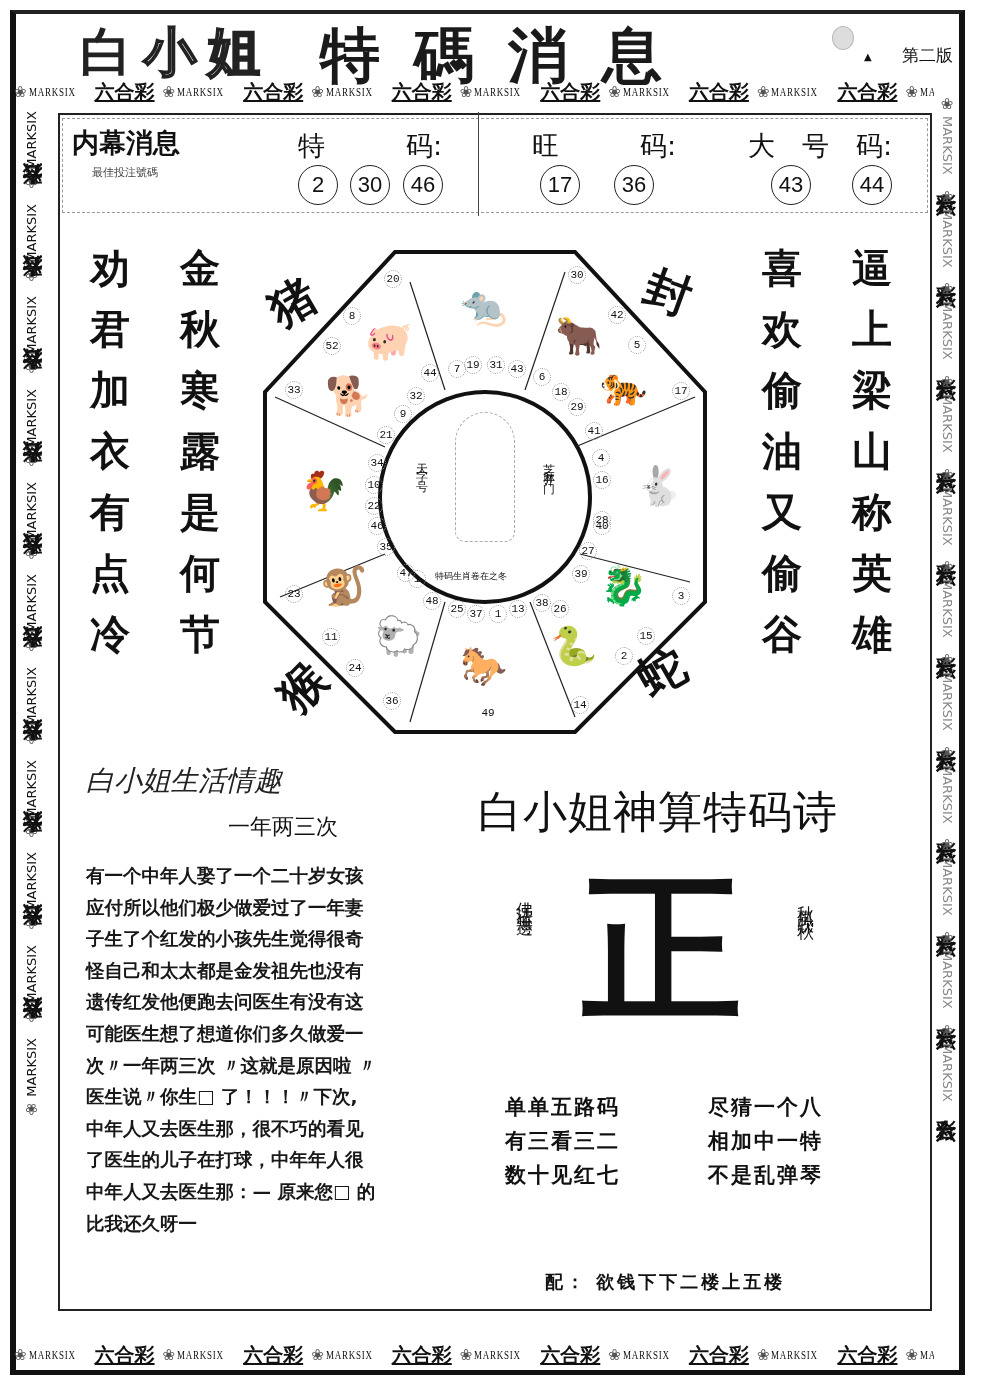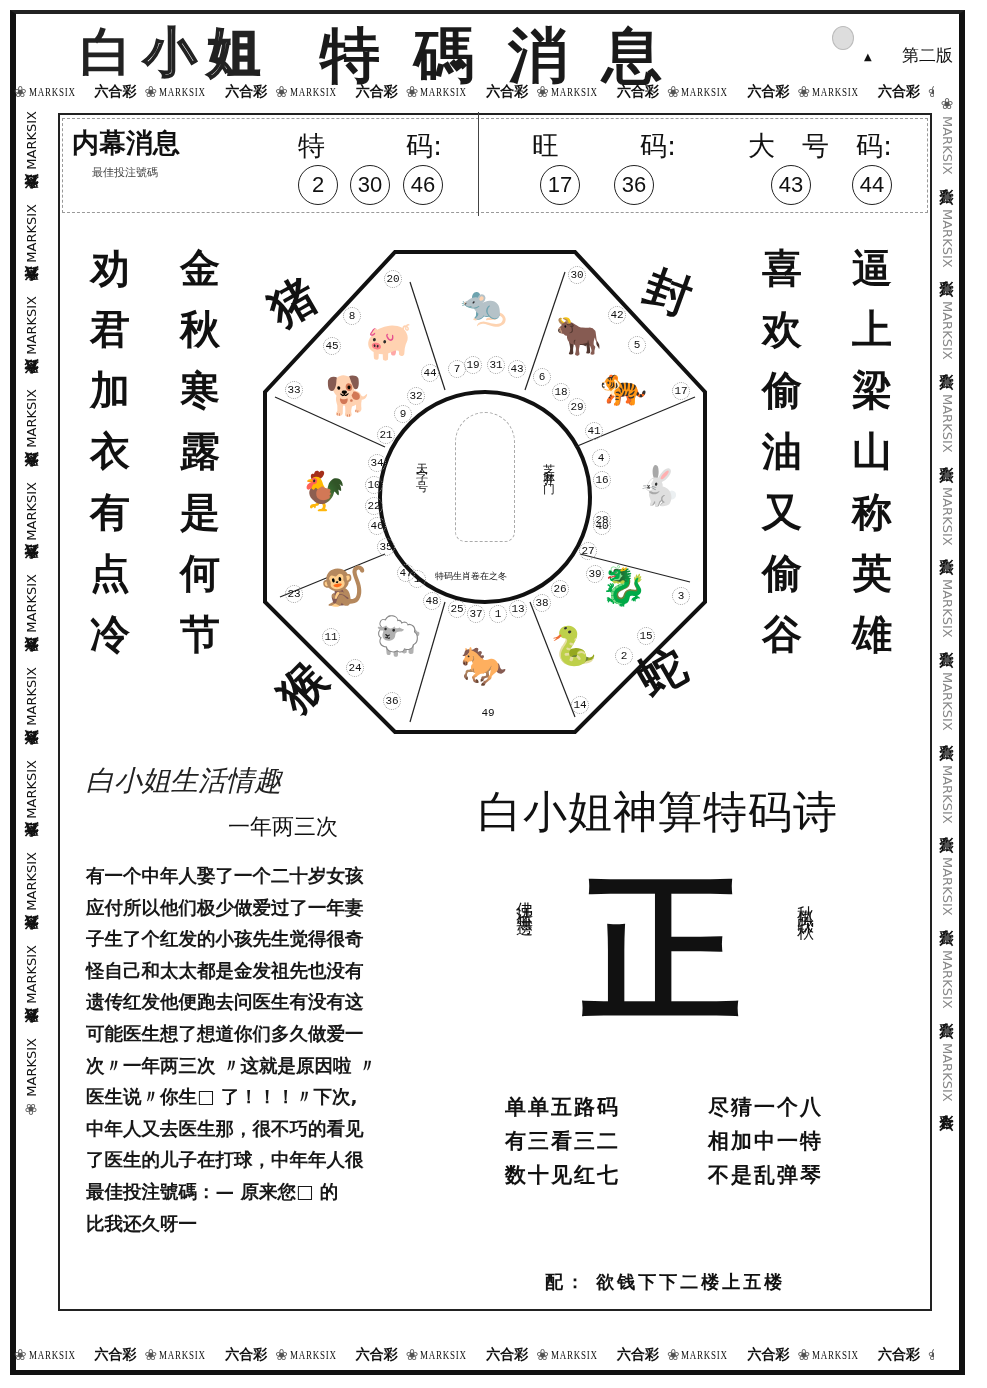--- a/index.html
+++ b/index.html
@@ -27,21 +27,21 @@
   .seal { position: absolute; left: 832px; top: 26px; width: 22px; height: 24px; border-radius: 50%; background: #ddd; border: 1px solid #bbb; }
 
   
   .band-h {
     position: absolute; left: 14px; width: 920px; height: 20px; display: flex; gap: 8px;
     align-items: center; white-space: nowrap; overflow: hidden; font-size: 13px;
   }
   .band-h .unit { display: flex; align-items: center; gap: 2px; }
   .flower { font-size: 15px; color: #555; }
   .mk { font-family: "Liberation Serif", serif; font-size: 12px; letter-spacing: 1px; transform: scaleX(.75); transform-origin: left; display:inline-block; width: 64px; }
-  .lh { font-weight: bold; font-size: 14px; }
+  .lh { font-weight: bold; font-size: 20px; text-decoration: underline; }
   .band-v {
     position: absolute; width: 22px; display: flex; flex-direction: column; align-items: center;
     gap: 10px; overflow: hidden; font-size: 13px;
   }
   .band-v .vunit { writing-mode: vertical-rl; transform: rotate(180deg); white-space: nowrap; display:flex; align-items:center; gap:3px; }
   .band-v.right .vunit { transform: none; color: #888; }
   .band-v.right .lh { color:#111; }
 
   
   .info-box { position: absolute; left: 58px; top: 113px; width: 874px; height: 1198px; border: 2px solid #222; }
@@ -394,25 +394,25 @@
   <div class="num" style="left:325px;top:190px;">41</div>
 
   <div class="num" style="left:332px;top:217px;">4</div>
   <div class="num" style="left:333px;top:239px;">16</div>
   <div class="num" style="left:333px;top:279px;">28</div>
   <div class="num" style="left:333px;top:285px;">40</div>
 
   <div class="num" style="left:412px;top:355px;">3</div>
   <div class="num" style="left:377px;top:395px;">15</div>
   <div class="num" style="left:319px;top:310px;">27</div>
-  <div class="num" style="left:326px;top:333px;text-align:center;">39</div>
+  <div class="num" style="left:312px;top:333px;text-align:center;">39</div>
 
   <div class="num" style="left:355px;top:415px;">2</div>
   <div class="num" style="left:311px;top:464px;">14</div>
-  <div class="num" style="left:291px;top:348px;">26</div>
+  <div class="num" style="left:291px;top:368px;">26</div>
   <div class="num" style="left:273px;top:362px;">38</div>
 
   <div class="num" style="left:229px;top:373px;">1</div>
   <div class="num" style="left:249px;top:368px;">13</div>
   <div class="num" style="left:188px;top:368px;">25</div>
   <div class="num" style="left:207px;top:373px;">37</div>
   <div class="num" style="left:219px;top:472px;border:none;">49</div>
 
   <div class="num" style="left:148px;top:338px;">1</div>
   <div class="num" style="left:86px;top:427px;">24</div>
@@ -425,21 +425,21 @@
   <div class="num" style="left:137px;top:332px;">47</div>
 
   <div class="num" style="left:105px;top:244px;">10</div>
   <div class="num" style="left:105px;top:265px;">22</div>
   <div class="num" style="left:108px;top:222px;">34</div>
   <div class="num" style="left:108px;top:285px;">46</div>
 
   <div class="num" style="left:134px;top:173px;">9</div>
   <div class="num" style="left:117px;top:194px;">21</div>
   <div class="num" style="left:25px;top:149px;">33</div>
-  <div class="num" style="left:63px;top:105px;">45</div>
+  <div class="num" style="left:63px;top:105px;">52</div>
 
   <div class="num" style="left:83px;top:75px;">8</div>
   <div class="num" style="left:124px;top:38px;">20</div>
   <div class="num" style="left:147px;top:155px;">32</div>
   <div class="num" style="left:161px;top:132px;">44</div>
 
   <div class="center-txt" style="left:153px; top:222px;">天字一号</div>
   <div class="center-txt" style="left:280px; top:222px;">芝麻开门</div>
   <div style="position:absolute; left:195px; top:180px; width:60px; height:130px; border:1px dashed #aaa; border-radius:30px 30px 10px 10px;"></div>
   <div style="position:absolute; left:175px; top:338px; font-size:9px;">特码生肖卷在之冬</div>
@@ -451,21 +451,21 @@
     <p>有一个中年人娶了一个二十岁女孩</p>
     <p>应付所以他们极少做爱过了一年妻</p>
     <p>子生了个红发的小孩先生觉得很奇</p>
     <p>怪自己和太太都是金发祖先也没有</p>
     <p>遗传红发他便跑去问医生有没有这</p>
     <p>可能医生想了想道你们多久做爱一</p>
     <p>次〃一年两三次 〃这就是原因啦 〃</p>
     <p>医生说〃你生□ 了！！！〃下次,</p>
     <p>中年人又去医生那，很不巧的看见</p>
     <p>了医生的儿子在打球，中年年人很</p>
-    <p>最佳投注號碼：— 原来您□ 的</p>
+    <p>中年人又去医生那：— 原来您□ 的</p>
     <p>比我还久呀一</p>
   </div>
 
 <div class="poem-title">白小姐神算特码诗</div>
 <div class="side-v" style="left:514px; top:888px;">佛法無邊</div>
 <div class="big-char">正</div>
 <div class="side-v" style="left:795px; top:892px;">秋風吹秋</div>
 <div class="verse" style="left:505px; top:1090px;" id="verse-left">
     <div>单单五路码</div>
     <div>有三看三二</div>

